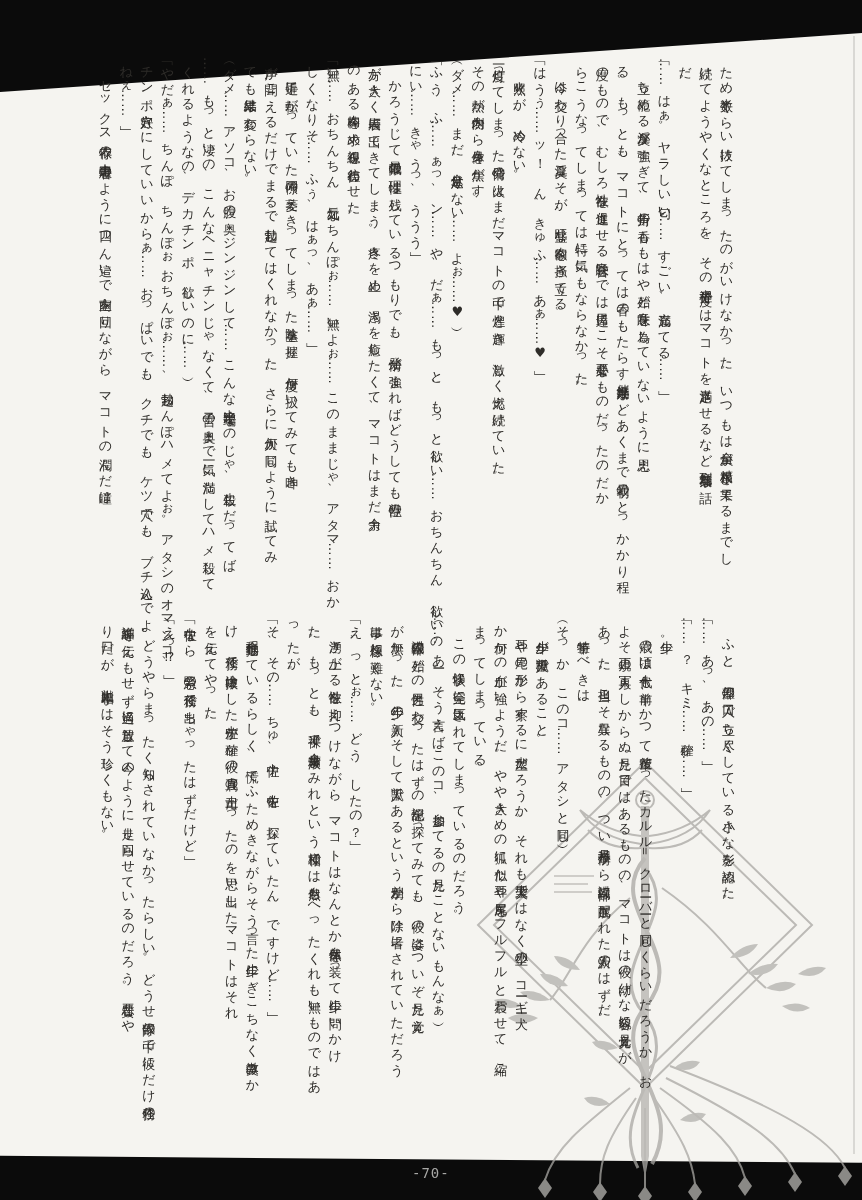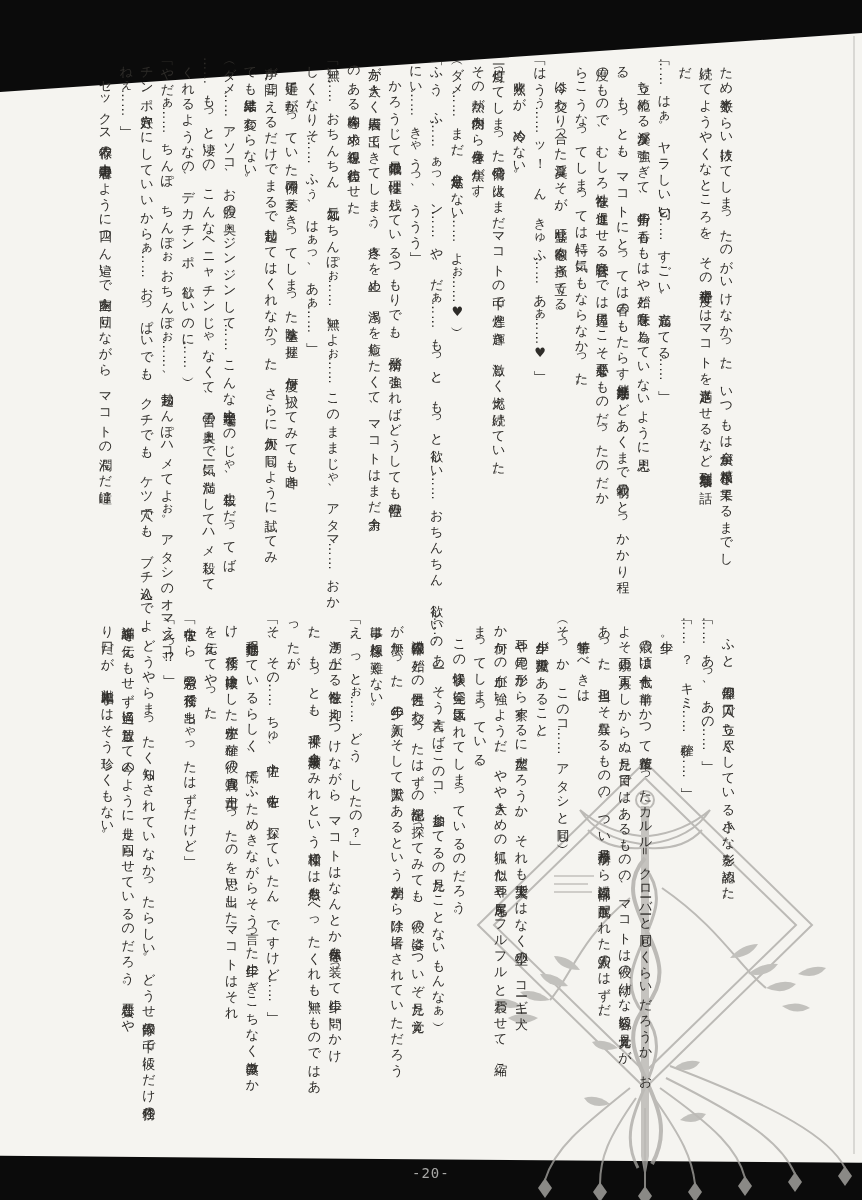--- a/index.html
+++ b/index.html
@@ -164,13 +164,13 @@
     <p>　余程動揺しているらしく、慌てふためきながらそう言った少年にぎこちなく微笑みか</p>
     <p>け、任務で途中抜けした中佐が確か彼の直属の上司だったのを思い出したマコトはそれ</p>
     <p>を伝えてやった。</p>
     <p>「中佐なら、緊急の任務で出ちゃったはずだけど」</p>
     <p>「えっ⁉」</p>
     <p>　どうやらまったく知らされていなかったらしい。どうせ部隊の中で彼にだけ任務の</p>
     <p>詳細等を伝えもせず適当に放置して今のように走り回らせているのだろう。悪質なや</p>
     <p>り口だが、獣人相手にはそう珍しくもない。</p>
   </div>
 
-<div id="page-number">-20-</div>
+<div id="page-number">-70-</div>
 
 </body></html>

